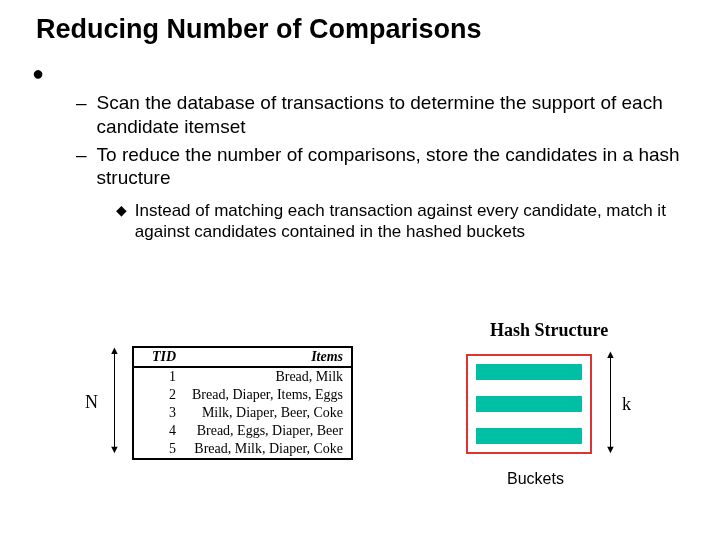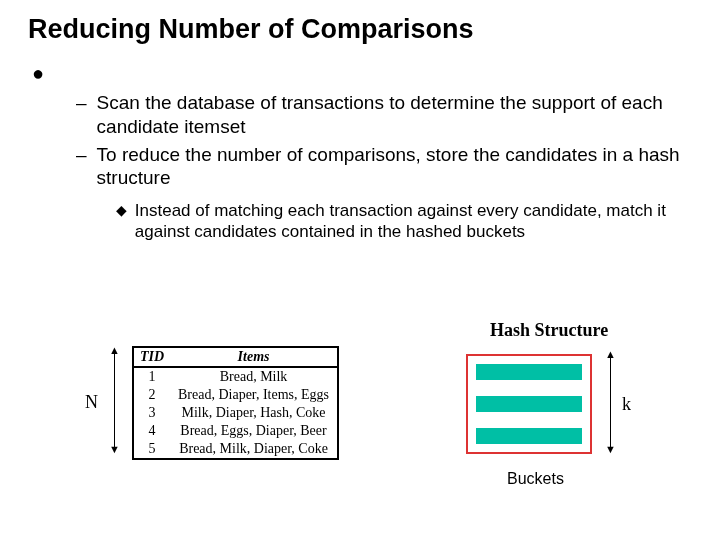--- a/index.html
+++ b/index.html
@@ -14,21 +14,21 @@
   .slide {
     box-sizing: border-box;
     width: 720px;
     height: 540px;
     padding: 10px 20px 10px 20px;
     position: relative;
   }
   .title {
     font-weight: bold;
     font-size: 27px;
-    margin: 4px 0 18px 8px;
+    margin: 4px 0 18px 16px;
   }
   .level1 {
     margin-left: 12px;
     font-family: "Times New Roman", Times, serif;
     font-size: 23px;
     line-height: 1.35;
   }
   .bullet-row {
     display: flex;
     align-items: baseline;
@@ -98,22 +98,22 @@
     left: 42px;
     top: 26px;
     border: 2px solid #000;
     border-radius: 2px;
     background: #fff;
     font-family: "Times New Roman", Times, serif;
     font-size: 14px;
     border-collapse: collapse;
   }
   .table th, .table td {
-    padding: 1px 8px 1px 1px;
-    text-align: center;
+    padding: 1px 8px 1px 8px;
+    text-align: right;
     vertical-align: top;
   }
   .table th {
     font-style: italic;
     font-weight: bold;
     border-bottom: 2px solid #000;
   }
   .tidcol { width: 34px; }
 
   .n-arrow {
@@ -257,21 +257,21 @@
         <tr>
           <td>1</td>
           <td>Bread, Milk</td>
         </tr>
         <tr>
           <td>2</td>
           <td>Bread, Diaper, Items, Eggs</td>
         </tr>
         <tr>
           <td>3</td>
-          <td>Milk, Diaper, Hash, Coke</td>
+          <td>Milk, Diaper, Beer, Coke</td>
         </tr>
         <tr>
           <td>4</td>
           <td>Bread, Eggs, Diaper, Beer</td>
         </tr>
         <tr>
           <td>5</td>
           <td>Bread, Milk, Diaper, Coke</td>
         </tr>
       </tbody>

